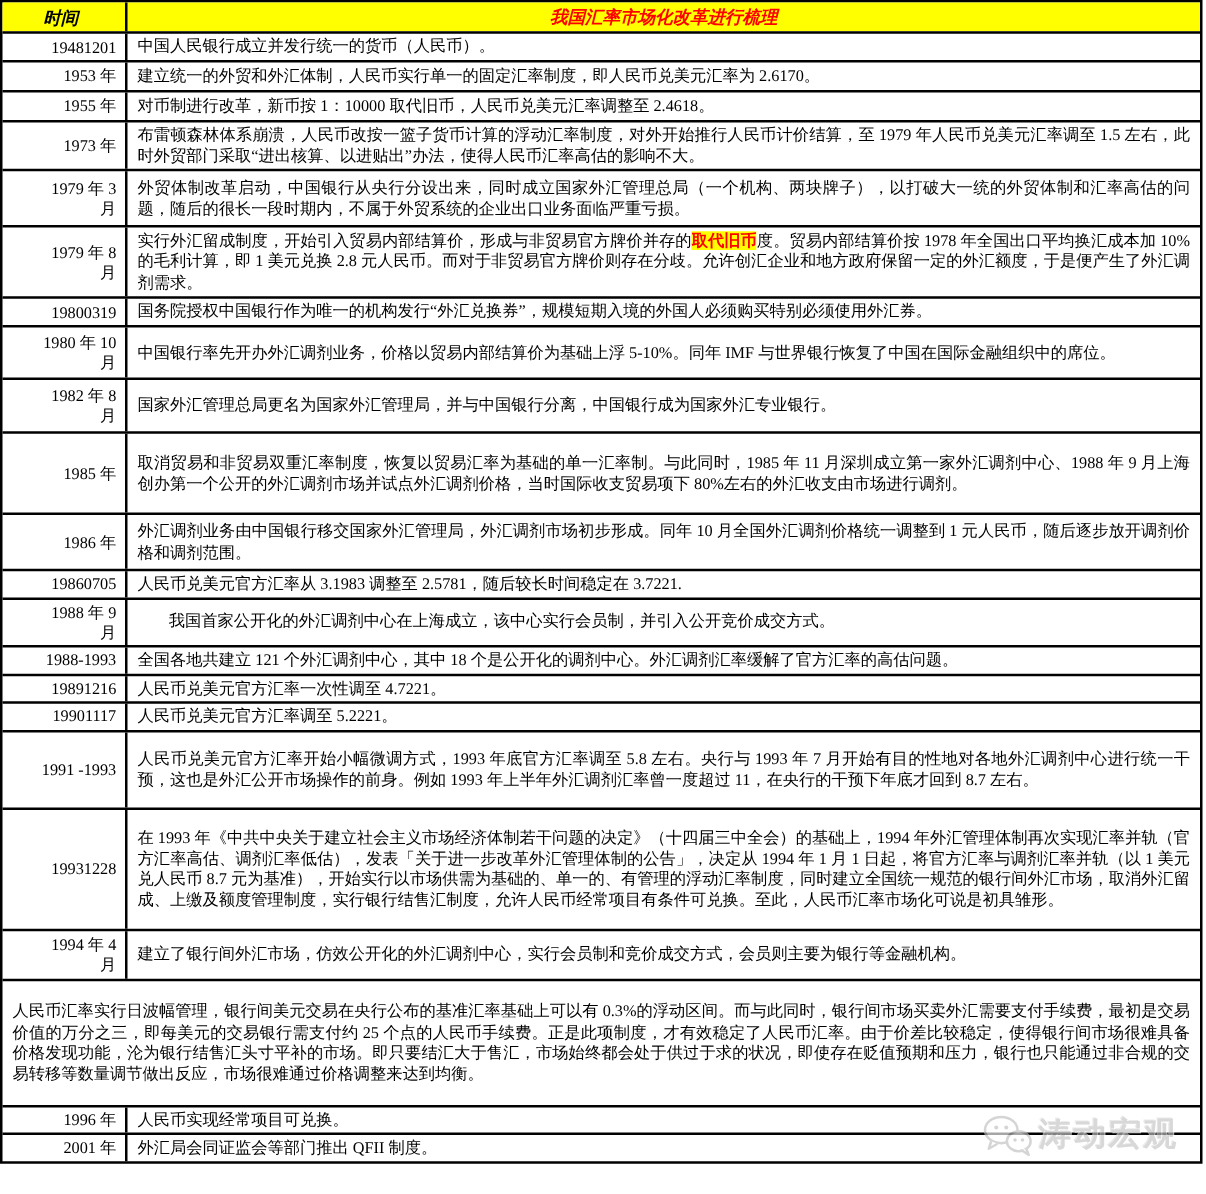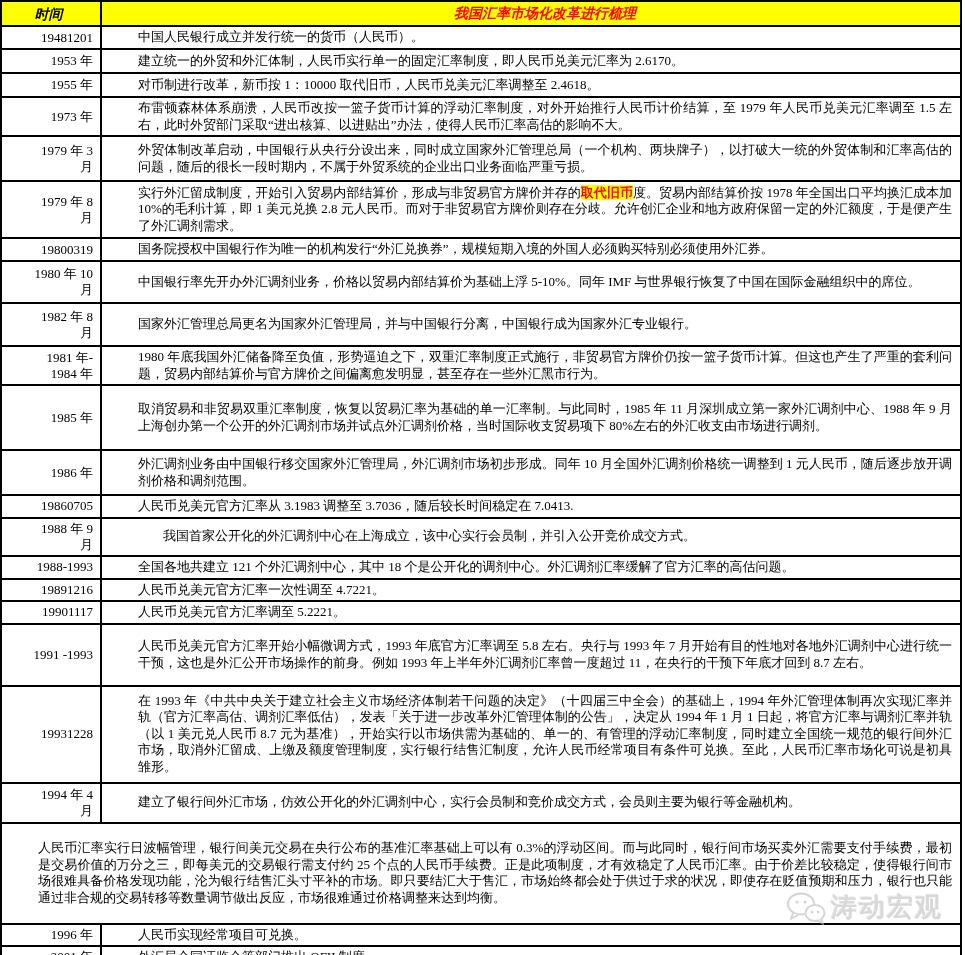--- a/index.html
+++ b/index.html
@@ -24,21 +24,21 @@
     width:100px;flex:0 0 100px;
     border-right:2px solid var(--border-color);
     justify-content:flex-end;
     padding:2px 7px 2px 2px;
     font-size:13px;line-height:16px;
   }
   .date-cell .dt{white-space:pre-line;text-align:right;display:block;}
   .content-cell{
     flex:1 1 auto;
     padding:2px 8px;
-    font-size:13px;line-height:16.5px;margin-left:28px;
+    font-size:13px;line-height:16.5px;
   }
   .content-cell .txt{display:block;text-align:justify;}
   .th{font-weight:bold;font-size:14px;justify-content:center;text-align:center;
       font-family:"Liberation Sans","DejaVu Sans",sans-serif;font-style:italic;}
   .th.title{color:var(--title-color);}
   .hl{background:var(--hl-bg);color:var(--hl-color);font-weight:bold;}
   .watermark{
     position:absolute;left:786px;top:890px;
     display:flex;align-items:center;gap:5px;
     opacity:0.65;pointer-events:none;
@@ -128,29 +128,20 @@
       </div>
       <div class="row" style="min-height: 43px;">
         <div class="cell date-cell">
           <span class="dt">1982 年 8
 月</span>
         </div>
         <div class="cell content-cell">
           <span class="txt"><span>国家外汇管理总局更名为国家外汇管理局，并与中国银行分离，中国银行成为国家外汇专业银行。</span></span>
         </div>
       </div>
-      <div class="row" style="min-height: 35px;">
-        <div class="cell date-cell">
-          <span class="dt">1981 年-
-1984 年</span>
-        </div>
-        <div class="cell content-cell">
-          <span class="txt"><span>1980 年底我国外汇储备降至负值，形势逼迫之下，双重汇率制度正式施行，非贸易官方牌价仍按一篮子货币计算。但这也产生了严重的套利问题，贸易内部结算价与官方牌价之间偏离愈发明显，甚至存在一些外汇黑市行为。</span></span>
-        </div>
-      </div>
       <div class="row" style="min-height: 65px;">
         <div class="cell date-cell">
           <span class="dt">1985 年</span>
         </div>
         <div class="cell content-cell">
           <span class="txt"><span>取消贸易和非贸易双重汇率制度，恢复以贸易汇率为基础的单一汇率制。与此同时，1985 年 11 月深圳成立第一家外汇调剂中心、1988 年 9 月上海创办第一个公开的外汇调剂市场并试点外汇调剂价格，当时国际收支贸易项下 80%左右的外汇收支由市场进行调剂。</span></span>
         </div>
       </div>
       <div class="row" style="min-height: 45px;">
         <div class="cell date-cell">
@@ -158,21 +149,21 @@
         </div>
         <div class="cell content-cell">
           <span class="txt"><span>外汇调剂业务由中国银行移交国家外汇管理局，外汇调剂市场初步形成。同年 10 月全国外汇调剂价格统一调整到 1 元人民币，随后逐步放开调剂价格和调剂范围。</span></span>
         </div>
       </div>
       <div class="row" style="min-height: 22px;">
         <div class="cell date-cell">
           <span class="dt">19860705</span>
         </div>
         <div class="cell content-cell">
-          <span class="txt"><span>人民币兑美元官方汇率从 3.1983 调整至 3.7036，随后较长时间稳定在 7.0413.</span></span>
+          <span class="txt"><span>人民币兑美元官方汇率从 3.1983 调整至 2.5781，随后较长时间稳定在 3.7221.</span></span>
         </div>
       </div>
       <div class="row" style="min-height: 35px; gap: 25px;">
         <div class="cell date-cell">
           <span class="dt">1988 年 9
 月</span>
         </div>
         <div class="cell content-cell">
           <span class="txt"><span>我国首家公开化的外汇调剂中心在上海成立，该中心实行会员制，并引入公开竞价成交方式。</span></span>
         </div>

